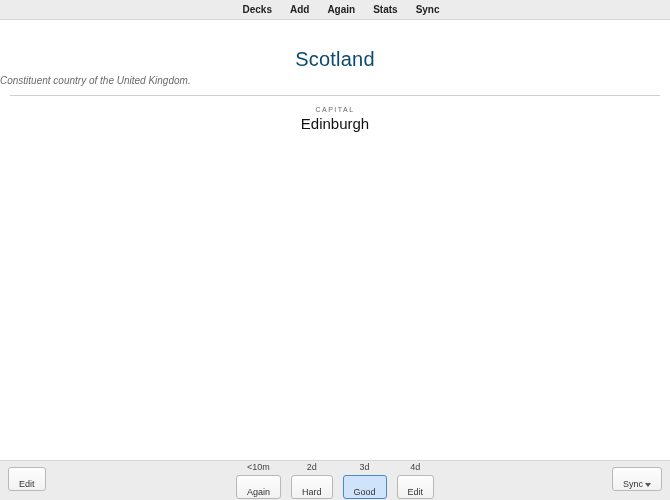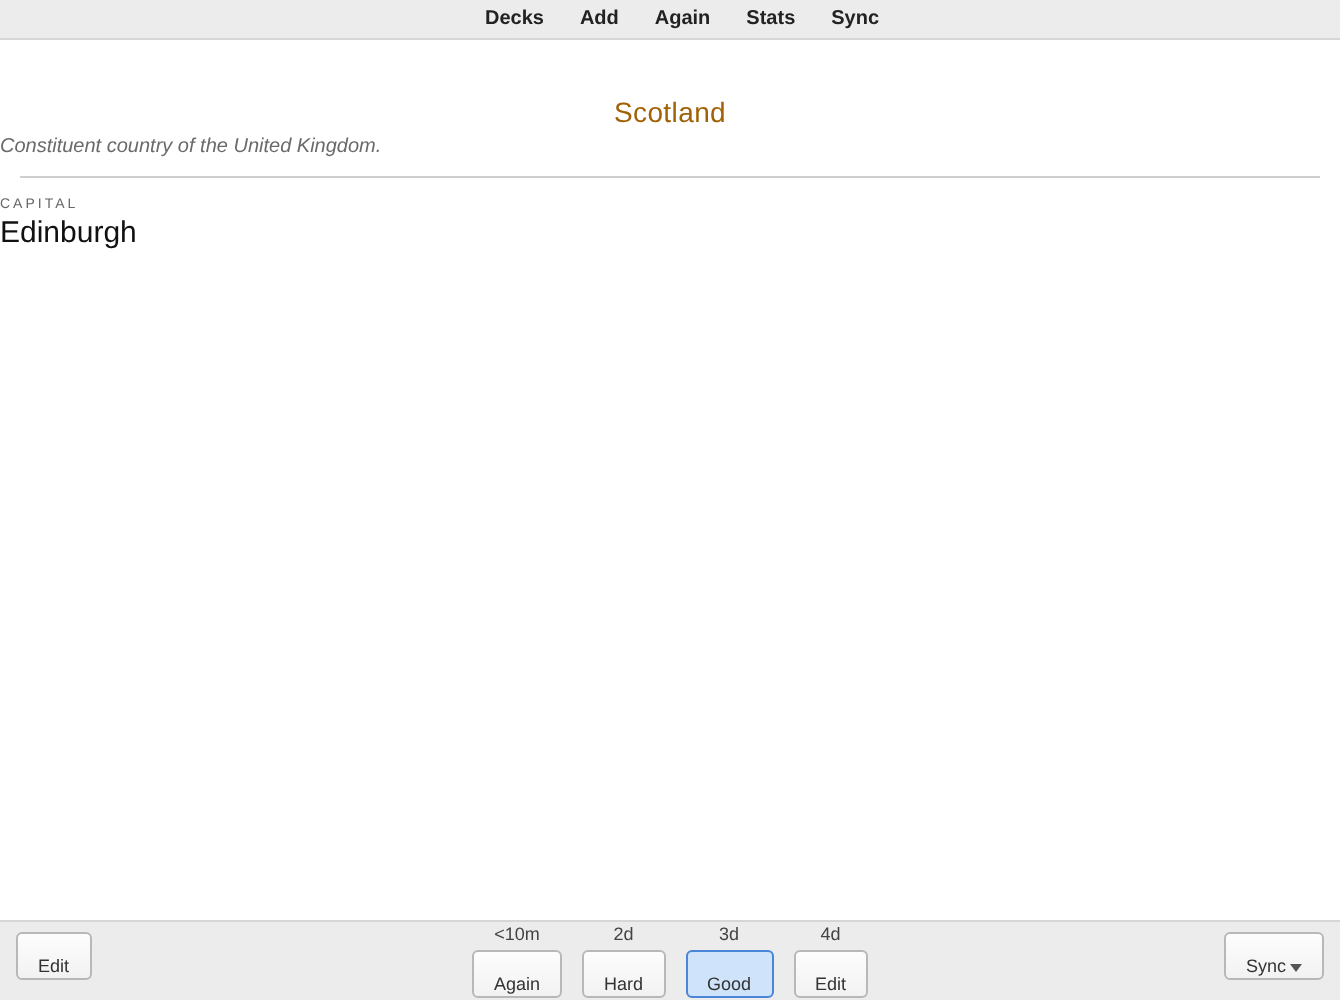--- a/index.html
+++ b/index.html
@@ -25,38 +25,38 @@
   }
   .topbar span { cursor: pointer; }
   .card-area {
     flex: 1;
     background: #fff;
     position: relative;
     padding-top: 28px;
   }
   .card-title {
     text-align: center;
-    font-size: 14px;
+    font-size: 20px;
     font-weight: 500;
-    color: #a16207;
+    color: #0c4a6e;
     letter-spacing: 0.2px;
   }
   .card-sub {
     font-size: 10px;
     font-style: italic;
     color: #6a6a6a;
     margin-top: 4px;
   }
   .divider {
     margin: 9px 10px 0 10px;
     border: none;
     border-top: 1px solid #cfcfcf;
   }
   .answer-region {
-    text-align: left;
+    text-align: center;
     margin-top: 10px;
   }
   .answer-label {
     font-size: 7px;
     letter-spacing: 1.5px;
     color: #666;
     text-transform: uppercase;
   }
   .answer-value {
     font-size: 15px;

